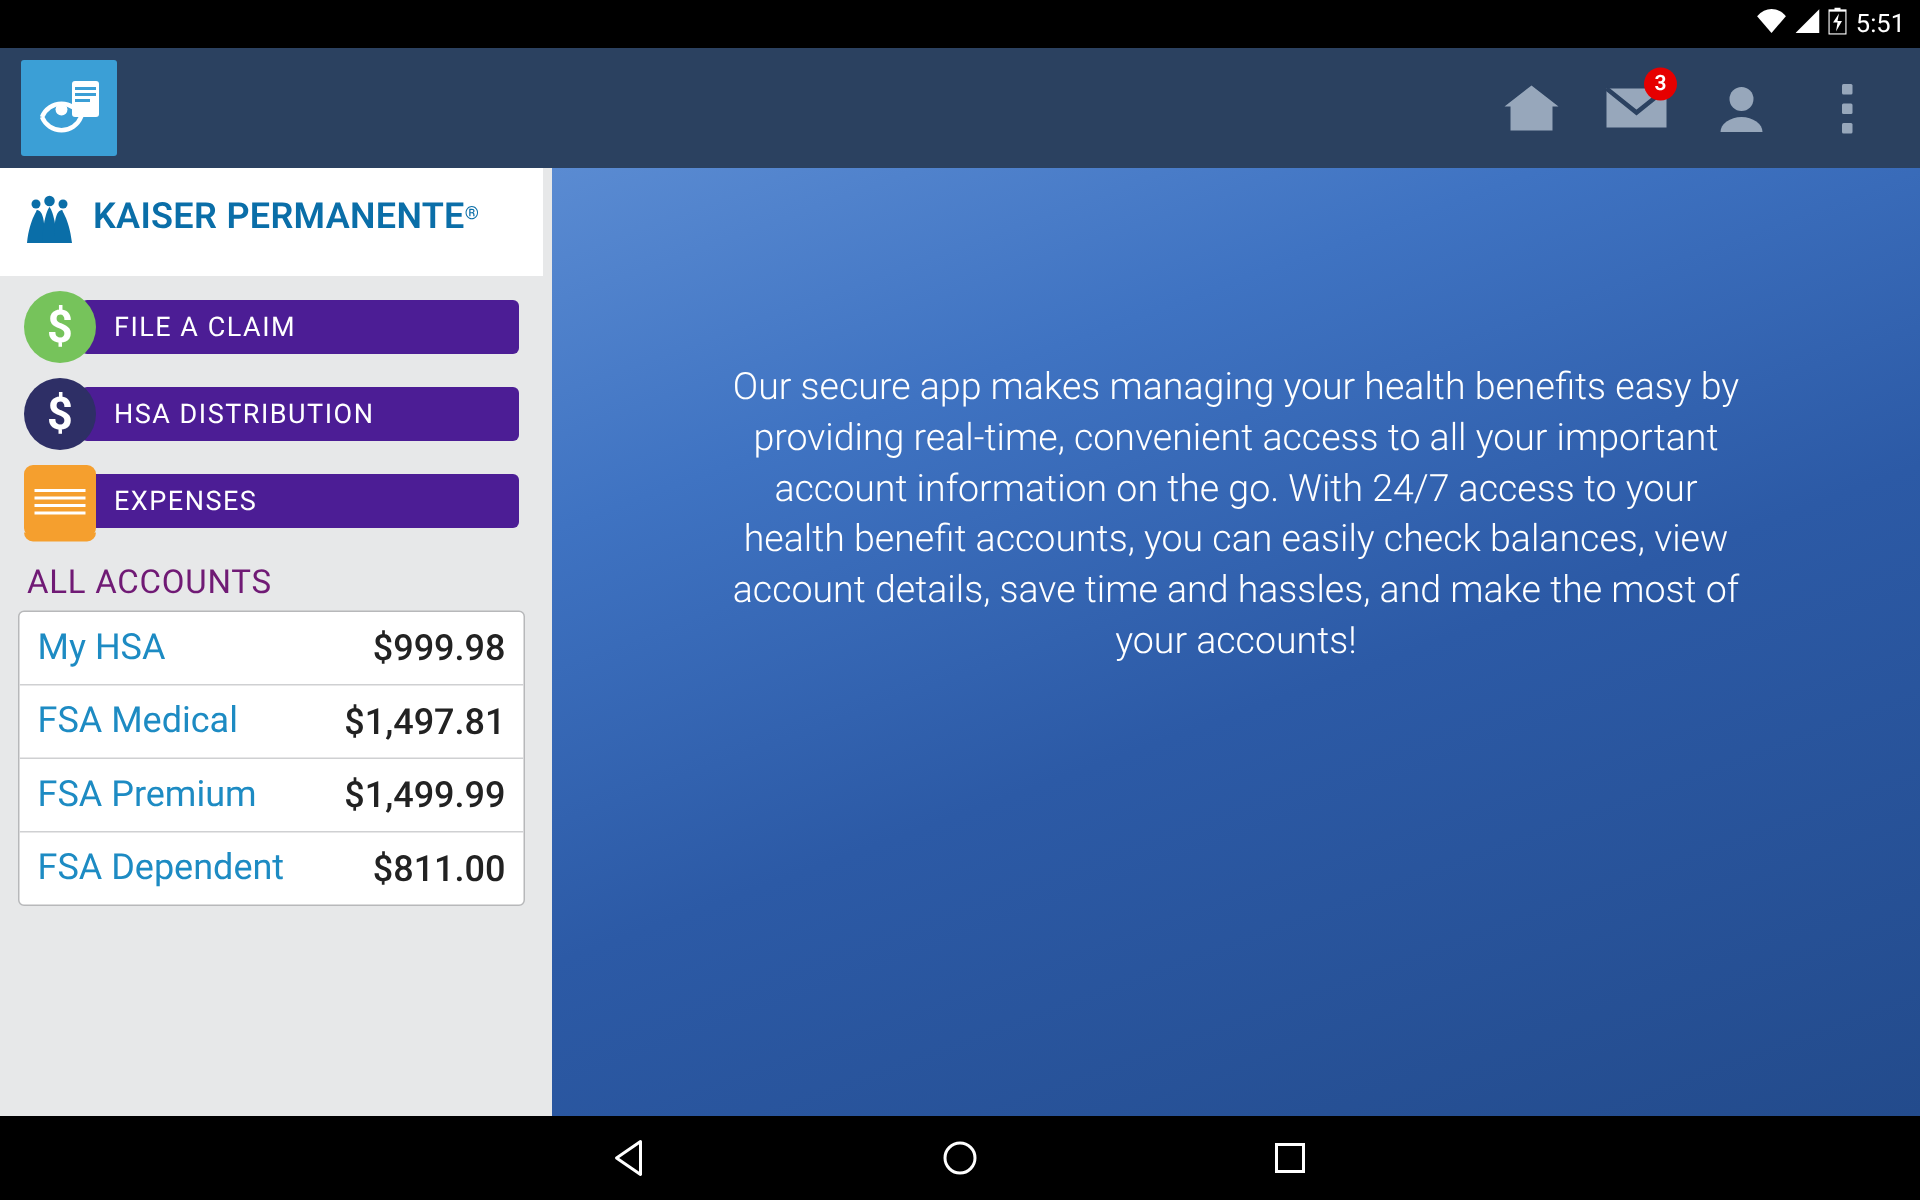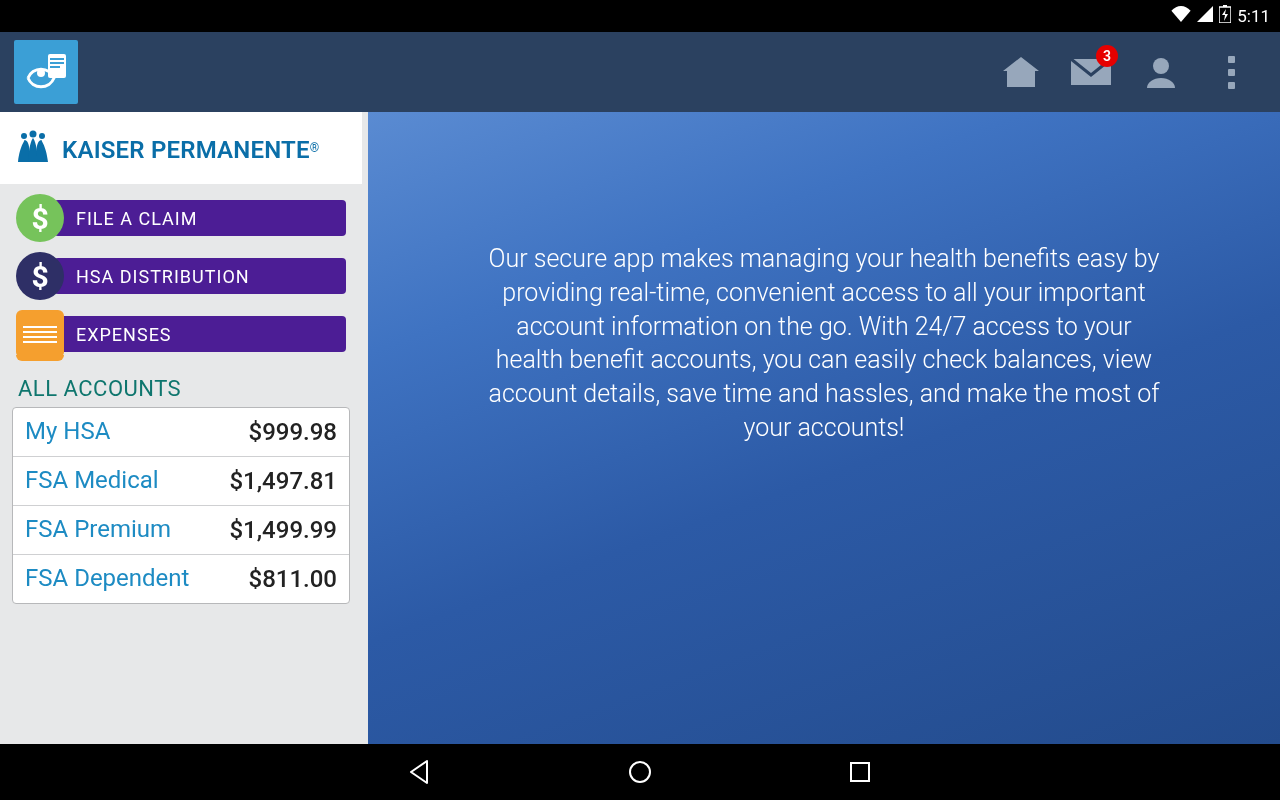--- a/index.html
+++ b/index.html
@@ -16,37 +16,37 @@
   .app-bar .nav-icon { width: 70px; height: 50px; display:flex; align-items:center; justify-content:center; color:#97a7bb; position:relative; cursor:pointer; }
   .badge { position:absolute; top:-2px; right:8px; width:22px; height:22px; border-radius:50%; background:#e60000; color:#fff; font-size:14px; font-weight:600; display:flex; align-items:center; justify-content:center; }
   .menu-dots { display:flex; flex-direction:column; gap:6px; }
   .menu-dots span { width:7px; height:7px; background:#97a7bb; display:block; border-radius:1px; }
 
   
   .body { flex:1; display:flex; background:#e7e8e9; min-height:0; }
 
   
   .sidebar { width: 362px; background:#e7e8e9; display:flex; flex-direction:column; min-height:0; }
-  .brand-card { background:#fff; padding: 18px 12px 20px; display:flex; align-items:flex-end; gap:8px; }
+  .brand-card { background:#fff; padding: 18px 12px 20px; display:flex; align-items:flex-start; gap:8px; }
   .brand-text { color:#0a6ea8; font-weight:600; font-size:24px; letter-spacing:0.2px; }
   .brand-reg { color:#0a6ea8; font-size:12px; vertical-align:super; }
   .brand-logo { width:42px; height:34px; position:relative; }
   .brand-logo svg { width:100%; height:100%; }
 
   .action-list { padding: 10px 16px 2px; display:flex; flex-direction:column; gap:10px; }
   .action-btn { display:flex; align-items:center; cursor:pointer; height:48px; }
   .action-icon { width:48px; height:48px; border-radius:50%; display:flex; align-items:center; justify-content:center; color:#fff; font-size:30px; font-weight:700; z-index:2; }
   .action-icon.green { background:#76c35b; }
   .action-icon.navy  { background:#2e2f66; }
   .action-icon.orange{ background:#f59f2e; border-radius:6px; position:relative; }
   .exp-lines span{ display:block; height:2px; width:34px; background:#fff; margin:3px 0; }
   .exp-frill{position:absolute;bottom:-3px;left:0;right:0;height:6px;background:#f59f2e;border-radius:0 0 6px 6px;}
   .action-label { flex:1; margin-left:-10px; padding-left:22px; height:36px; background:#4c1d95; border-radius:4px; color:#fff; font-size:18px; letter-spacing:1px; display:flex; align-items:center; z-index:1; }
 
-  .section-header { padding: 16px 18px 4px; color:#0f766e; font-size:22px; letter-spacing:0.5px; }
+  .section-header { padding: 16px 18px 4px; color:#701a75; font-size:22px; letter-spacing:0.5px; }
 
   .accounts-card { margin: 2px 12px 0; background:#fff; border:1px solid #b7b8ba; border-radius:4px; overflow:hidden; flex-shrink:1; min-height:0; }
   .acct-row { display:flex; align-items:flex-start; padding:10px 12px; border-bottom:1px solid #cfd0d2; cursor:pointer; gap:8px; }
   .acct-row:last-child { border-bottom:none; }
   .acct-name { color:#1d8bc3; font-size:24px; flex:1; line-height:1.15; }
   .acct-val  { color:#222; font-size:24px; font-weight:500; white-space:nowrap; }
 
   
   .main { flex:1; margin:0 0 0 6px; position:relative; background: linear-gradient(160deg,#5a8bd2 0%, #3f73c2 25%, #2c5aa6 55%, #234b8c 100%); display:flex; align-items:flex-start; justify-content:center; }
   .welcome-wrap { text-align:center; color:#fff; padding: 130px 60px 0; max-width: 800px; }
@@ -73,21 +73,21 @@
           <path fill="#fff" d="M0 16 L16 16 L16 0 Z"></path>
         </svg>
     </span>
     <span>
       <svg width="12" height="18" viewBox="0 0 12 18">
           <rect x="0" y="2" width="12" height="16" fill="none" stroke="#fff" stroke-width="1.5"></rect>
           <rect x="4" y="0" width="4" height="2" fill="#fff"></rect>
           <path fill="#fff" d="M7 4 L3 10 L6 10 L5 16 L9 9 L6 9 Z"></path>
         </svg>
     </span>
-    <span>5:11</span>
+    <span>5:51</span>
   </div>
 
   <div class="app-bar">
     <div class="app-icon">
       <svg width="48" height="48" viewBox="0 0 48 48">
         <rect x="26" y="6" width="18" height="24" rx="2" fill="#fff"></rect>
         <rect x="28" y="10" width="14" height="2" fill="#3b9fd6"></rect>
         <rect x="28" y="14" width="14" height="2" fill="#3b9fd6"></rect>
         <rect x="28" y="18" width="10" height="2" fill="#3b9fd6"></rect>
         <path d="M6 30 a14 14 0 0 1 26 0 a14 14 0 0 1 -26 0" fill="none" stroke="#fff" stroke-width="3"></path>

